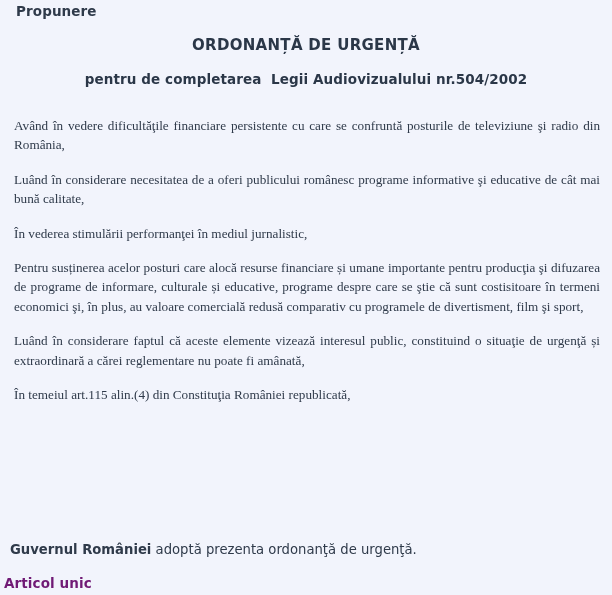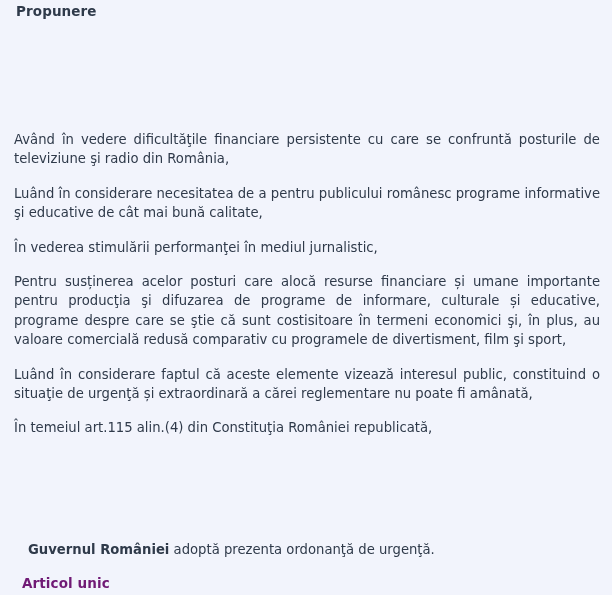--- a/index.html
+++ b/index.html
@@ -51,37 +51,38 @@
     letter-spacing: 0.1px;
     color: #2b3748;
     margin: 0;
     padding-top: 17px;
     white-space: pre;
   }
   .body-block {
     position: absolute;
     left: 14px;
     right: 12px;
-    top: 130px;
+    top: 116px;
+    font-family: Liberation Serif, serif;
   }
   p.para {
     margin: 0 0 15px 0;
     font-size: 13.2px;
     line-height: 19.4px;
     text-align: justify;
     text-justify: inter-word;
     color: #2f3a4a;
     hyphens: none;
   }
   p.para.last-block {
     margin-bottom: 16px;
   }
   .closing-block {
     position: absolute;
-    left: 22px;
+    left: 4px;
     right: 12px;
     top: 540px;
   }
   .closing-line {
     font-size: 13.2px;
     line-height: 19.4px;
     color: #2f3a4a;
     margin: 0 0 16px 0;
     padding-left: 6px;
   }
@@ -96,24 +97,28 @@
     letter-spacing: 0.1px;
   }
 </style>
 </head>
 <body>
 
 <div class="page">
 
   <div class="label-propunere">Propunere</div>
 
+  <div class="title-block">
+    <div class="doc-title">ORDONANȚĂ DE URGENȚĂ</div>
+    <div class="doc-subtitle">pentru de completarea  Legii Audiovizualului nr.504/2002</div>
+  </div>
 
   <div class="body-block">
     <p class="para">Având în vedere dificultăţile financiare persistente cu care se confruntă posturile de televiziune şi radio din România,</p>
-    <p class="para">Luând în considerare necesitatea de a pentru publicului românesc programe informative şi educative de cât mai bună calitate,</p>
+    <p class="para">Luând în considerare necesitatea de a oferi publicului românesc programe informative şi educative de cât mai bună calitate,</p>
     <p class="para">În vederea stimulării performanţei în mediul jurnalistic,</p>
     <p class="para">Pentru susținerea acelor posturi care alocă resurse financiare și umane importante pentru producţia şi difuzarea de programe de informare, culturale și educative, programe despre care se ştie că sunt costisitoare în termeni economici şi, în plus, au valoare comercială redusă comparativ cu programele de divertisment, film şi sport,</p>
     <p class="para">Luând în considerare faptul că aceste elemente vizează interesul public, constituind o situaţie de urgenţă și extraordinară a cărei reglementare nu poate fi amânată,</p>
     <p class="para last-block">În temeiul art.115 alin.(4) din Constituţia României republicată,</p>
   </div>
 
   <div class="closing-block">
     <p class="closing-line"><b>Guvernul României</b><span> adoptă prezenta ordonanţă de urgenţă.</span></p>
     <p class="article-heading">Articol unic</p>
   </div>

